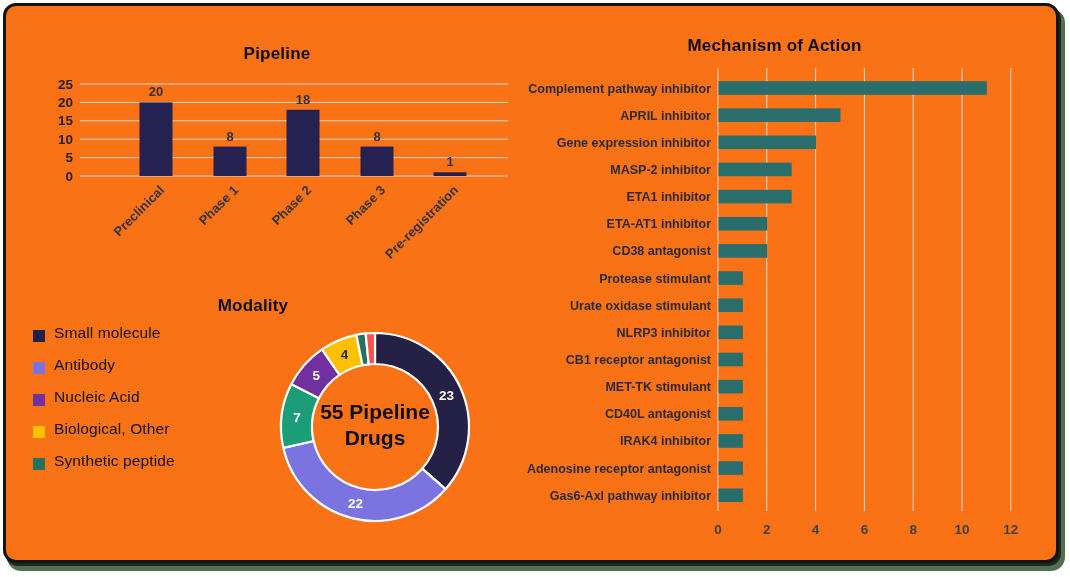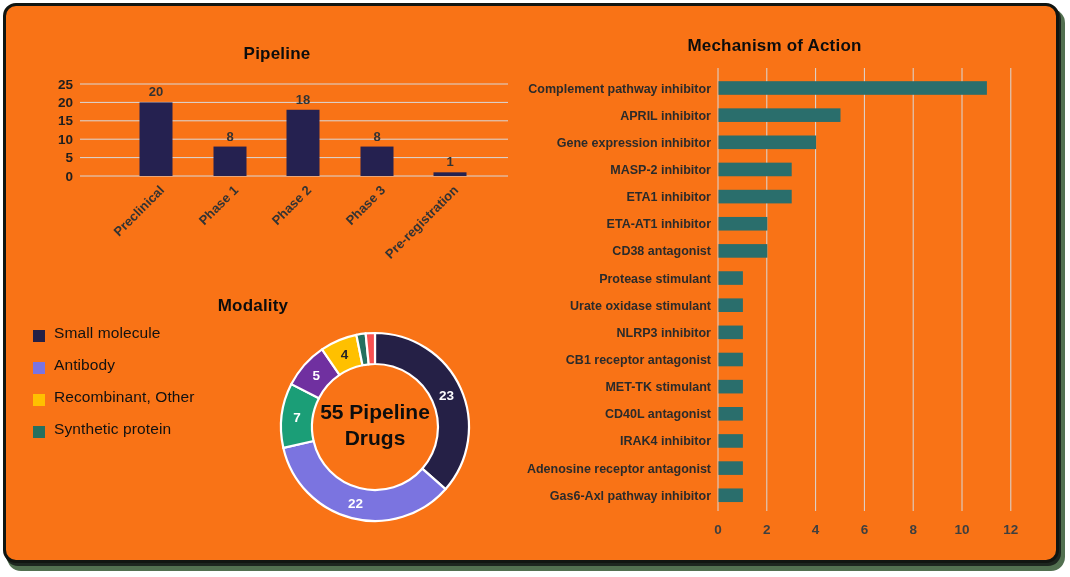--- a/index.html
+++ b/index.html
@@ -151,26 +151,30 @@
     <ul id="modality-legend">
         <li>
           <span class="swatch" style="background: rgb(37, 32, 70);"></span>
           <span class="legend-label">Small molecule</span>
         </li>
         <li>
           <span class="swatch" style="background: rgb(123, 116, 224);"></span>
           <span class="legend-label">Antibody</span>
         </li>
         <li>
+          <span class="swatch" style="background: rgb(112, 48, 160);"></span>
+          <span class="legend-label">Nucleic Acid</span>
+        </li>
+        <li>
           <span class="swatch" style="background: rgb(255, 192, 0);"></span>
-          <span class="legend-label">Recombinant, Other</span>
+          <span class="legend-label">Biological, Other</span>
         </li>
         <li>
           <span class="swatch" style="background: rgb(38, 112, 95);"></span>
-          <span class="legend-label">Synthetic protein</span>
+          <span class="legend-label">Synthetic peptide</span>
         </li>
       </ul>
     <svg id="donut-svg" width="236" height="236" viewBox="0 0 236 236">
         <path d="M118,31 A94,94 0 0 1 188.47943307896702,187.19846873410478 L165.23621578696725,166.68620776860212 A63,63 0 0 0 118,62 Z" fill="#252046" stroke="#ffffff" stroke-width="2.2" stroke-linejoin="round"></path>
         <text x="189.55320940646635" y="97.51396240424698" text-anchor="middle" font-size="13.5" font-weight="600" fill="#ffffff">23</text>
         <path d="M188.47943307896702,187.19846873410478 A94,94 0 0 1 26.356776254908596,145.9169677918936 L56.57954153254512,139.01881883924784 A63,63 0 0 0 165.23621578696725,166.68620776860212 Z" fill="#7B74E0" stroke="#ffffff" stroke-width="2.2" stroke-linejoin="round"></path>
         <text x="98.62954428131196" y="205.87256696898262" text-anchor="middle" font-size="13.5" font-weight="600" fill="#ffffff">22</text>
         <path d="M26.356776254908596,145.9169677918936 A94,94 0 0 1 34.352049971721925,82.11619820880273 L61.93807604487746,96.25872858675076 A63,63 0 0 0 56.57954153254512,139.01881883924784 Z" fill="#1B9E77" stroke="#ffffff" stroke-width="2.2" stroke-linejoin="round"></path>
         <text x="40.10922228188649" y="120.03901918517245" text-anchor="middle" font-size="13.5" font-weight="600" fill="#ffffff">7</text>
         <path d="M34.352049971721925,82.11619820880273 A94,94 0 0 1 65.0479145420194,47.33355521429657 L82.51083634199173,72.9469572180924 A63,63 0 0 0 61.93807604487746,96.25872858675076 Z" fill="#7030A0" stroke="#ffffff" stroke-width="2.2" stroke-linejoin="round"></path>

